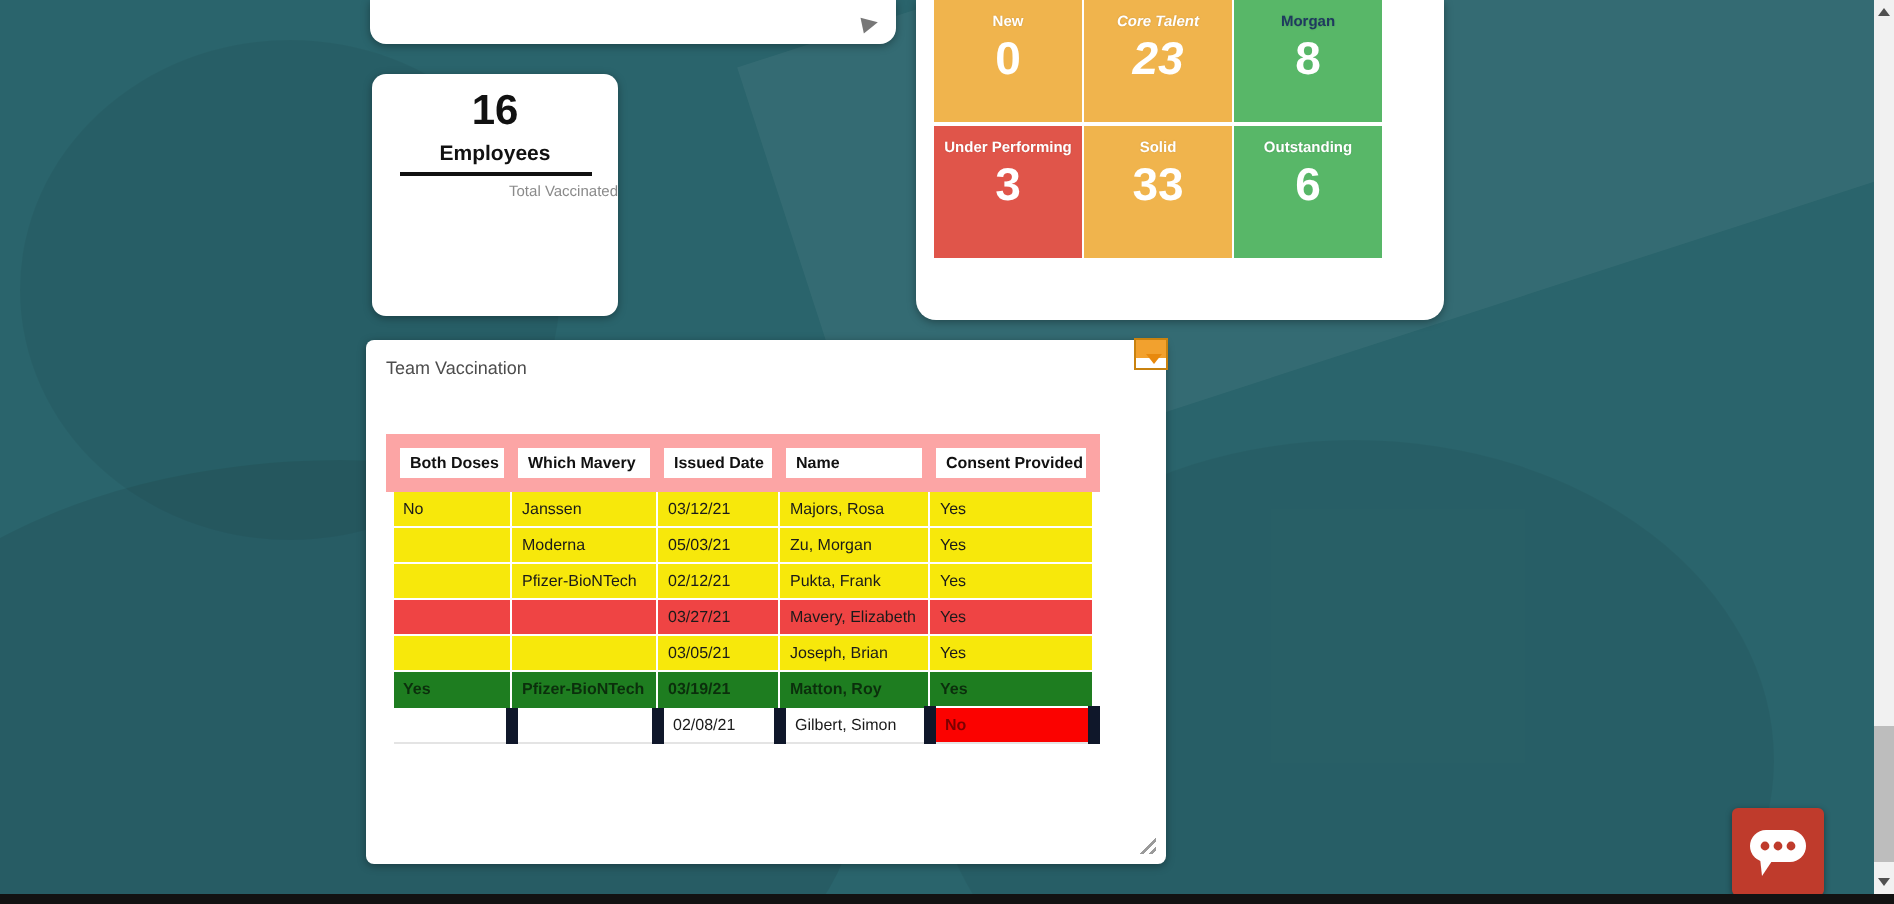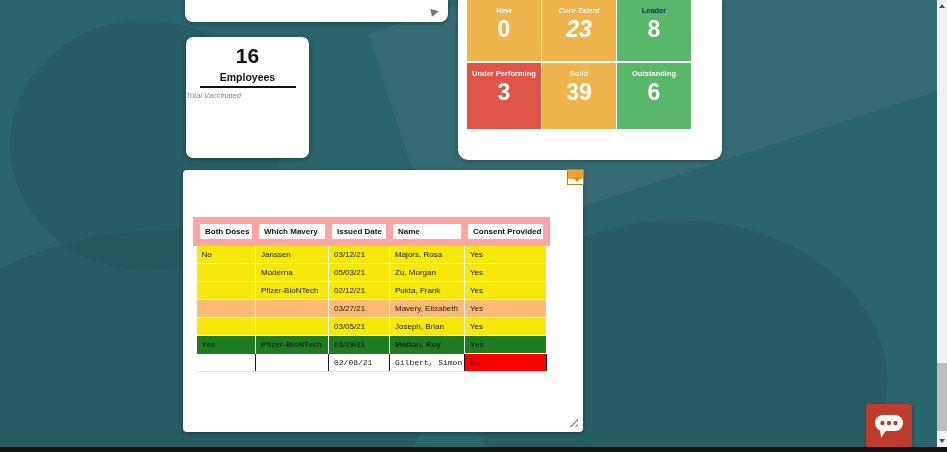--- a/index.html
+++ b/index.html
@@ -18,21 +18,21 @@
 
   
   .top-widget{left:185px;top:0;width:263px;height:22px;border-radius:0 0 8px 8px;}
   .cursor-icon{position:absolute;right:9px;top:8px;width:0;height:0;border-left:8px solid #777;border-top:4px solid transparent;border-bottom:4px solid transparent;transform:rotate(-12deg);}
 
   
   .vp-card{left:186px;top:37px;width:123px;height:121px;border-radius:7px;}
   .vp-title{color:#4d4d4d;font-size:8.5px;padding:8px 0 0 8px;}
   .vp-count{text-align:center;font-size:21px;font-weight:bold;color:#111;margin-top:7px;}
   .vp-unit{width:96px;margin:3px auto 0;text-align:center;font-size:10.5px;font-weight:bold;color:#111;border-bottom:2px solid #111;padding-bottom:3px;}
-  .vp-caption{text-align:left;font-size:7.5px;color:#8a8a8a;margin-top:3px;font-style:italic;}
+  .vp-caption{text-align:right;font-size:7.5px;color:#8a8a8a;margin-top:3px;}
 
   
   .tg-card{left:458px;top:0;width:264px;height:160px;border-radius:0 0 10px 10px;}
   .tg-grid{position:absolute;left:9px;top:0;width:224px;display:grid;grid-template-columns:74px 74px 74px;grid-column-gap:1px;grid-row-gap:2px;}
   .tile{display:flex;flex-direction:column;align-items:center;justify-content:flex-start;height:66px;}
   .tg-grid .tile:nth-child(-n+3){height:61px;}
   .tile-label{font-size:7.5px;font-weight:bold;margin-top:7px;text-align:center;line-height:1.1;text-shadow:0 0 1px rgba(0,0,0,0.15);}
   .tile-value{font-size:23px;font-weight:bold;color:#fff;margin-top:3px;line-height:1;}
 
   
@@ -40,21 +40,21 @@
   .tv-title{color:#4d4d4d;font-size:9px;padding:9px 0 0 10px;}
   .tv-menu-btn{position:absolute;right:-1px;top:-1px;width:17px;height:16px;background:#fff;border:1px solid #c9820f;box-sizing:border-box;cursor:pointer;}
   .tv-menu-btn .bar{position:absolute;left:0;top:0;width:100%;height:9px;background:#f2a12e;}
   .tv-menu-btn .caret{position:absolute;left:4.5px;top:7px;width:0;height:0;border-left:4px solid transparent;border-right:4px solid transparent;border-top:5px solid #e8890d;}
   table.vac{position:absolute;left:10px;top:47px;border-collapse:collapse;font-size:8px;color:#1a1a1a;table-layout:fixed;}
   table.vac th{font-weight:bold;text-align:left;border:7px solid #fca5a5;padding:2px 0 2px 5px;height:11px;background:#fff;color:#111;}
   table.vac td{padding:0 0 0 5px;height:17px;overflow:hidden;white-space:nowrap;}
   table.vac col.c1{width:59px}table.vac col.c2{width:73px}table.vac col.c3{width:61px}table.vac col.c4{width:75px}table.vac col.c5{width:82px}
   tr.row-yellow td{border-right:1px solid rgba(255,255,255,0.65);border-bottom:1px solid rgba(255,255,255,0.8);}
   tr.row-green td{border-right:1px solid rgba(255,255,255,0.25);color:rgba(0,0,0,0.62);font-weight:bold;}
-  tr.row-white td{border-right:1px solid #0f172a;border-bottom:1px solid #e4e4e4;font-family:Liberation Mono, monospace;}
+  tr.row-white td{border-right:6px solid #0f172a;border-bottom:1px solid #e4e4e4;}
   td.consent-red{color:#7d0000;font-weight:bold;border:1px solid #fff;}
   .resize-handle{position:absolute;right:5px;bottom:5px;width:9px;height:9px;background:
      linear-gradient(135deg, transparent 0 55%, #9a9a9a 55% 65%, transparent 65% 80%, #9a9a9a 80% 90%, transparent 90%);}
 
   
   .chat-btn{position:absolute;left:866px;top:404px;width:46px;height:44px;background:#bf3b2c;border-radius:3px;cursor:pointer;box-shadow:0 1px 3px rgba(0,0,0,0.4);}
 
   
   .scrollbar{position:absolute;right:0;top:0;width:10px;height:447px;background:#f1f1f1;}
   .sb-up,.sb-down{position:absolute;left:0;width:10px;height:12px;display:flex;align-items:center;justify-content:center;}
@@ -87,39 +87,40 @@
   <div class="tg-grid">
       <div class="tile" style="background: rgb(240, 180, 77);">
         <span class="tile-label" style="color: rgb(255, 255, 255);">New</span>
         <span class="tile-value">0</span>
       </div>
       <div class="tile" style="background: rgb(240, 180, 77); font-style: italic;">
         <span class="tile-label" style="color: rgb(255, 255, 255);">Core Talent</span>
         <span class="tile-value">23</span>
       </div>
       <div class="tile" style="background: rgb(88, 183, 104);">
-        <span class="tile-label" style="color: rgb(31, 58, 96);">Leader</span>
+        <span class="tile-label" style="color: rgb(31, 58, 96);">Morgan</span>
         <span class="tile-value">8</span>
       </div>
       <div class="tile" style="background: rgb(224, 85, 74);">
         <span class="tile-label" style="color: rgb(255, 255, 255);">Under Performing</span>
         <span class="tile-value">3</span>
       </div>
       <div class="tile" style="background: rgb(240, 180, 77);">
         <span class="tile-label" style="color: rgb(255, 255, 255);">Solid</span>
-        <span class="tile-value">39</span>
+        <span class="tile-value">33</span>
       </div>
       <div class="tile" style="background: rgb(88, 183, 104);">
         <span class="tile-label" style="color: rgb(255, 255, 255); text-align: right;">Outstanding</span>
         <span class="tile-value">6</span>
       </div>
     </div>
 </div>
 
 <div class="card tv-card">
+  <div class="tv-title">Team Vaccination</div>
   <div class="tv-menu-btn">
     <span class="bar"></span>
     <span class="caret"></span>
   </div>
   <table class="vac">
     <colgroup>
         <col class="c1">
         <col class="c2">
         <col class="c3">
         <col class="c4">
@@ -149,21 +150,21 @@
           <td>Zu, Morgan</td>
           <td>Yes</td>
         </tr>
         <tr class="row-yellow" style="background: rgb(247, 232, 11);">
           <td></td>
           <td>Pfizer-BioNTech</td>
           <td>02/12/21</td>
           <td>Pukta, Frank</td>
           <td>Yes</td>
         </tr>
-        <tr class="row-yellow" style="background: #fdba74;">
+        <tr class="row-yellow" style="background: #ef4444;">
           <td></td>
           <td></td>
           <td>03/27/21</td>
           <td>Mavery, Elizabeth</td>
           <td>Yes</td>
         </tr>
         <tr class="row-yellow" style="background: rgb(247, 232, 11); margin-top: 20px;">
           <td></td>
           <td></td>
           <td>03/05/21</td>

